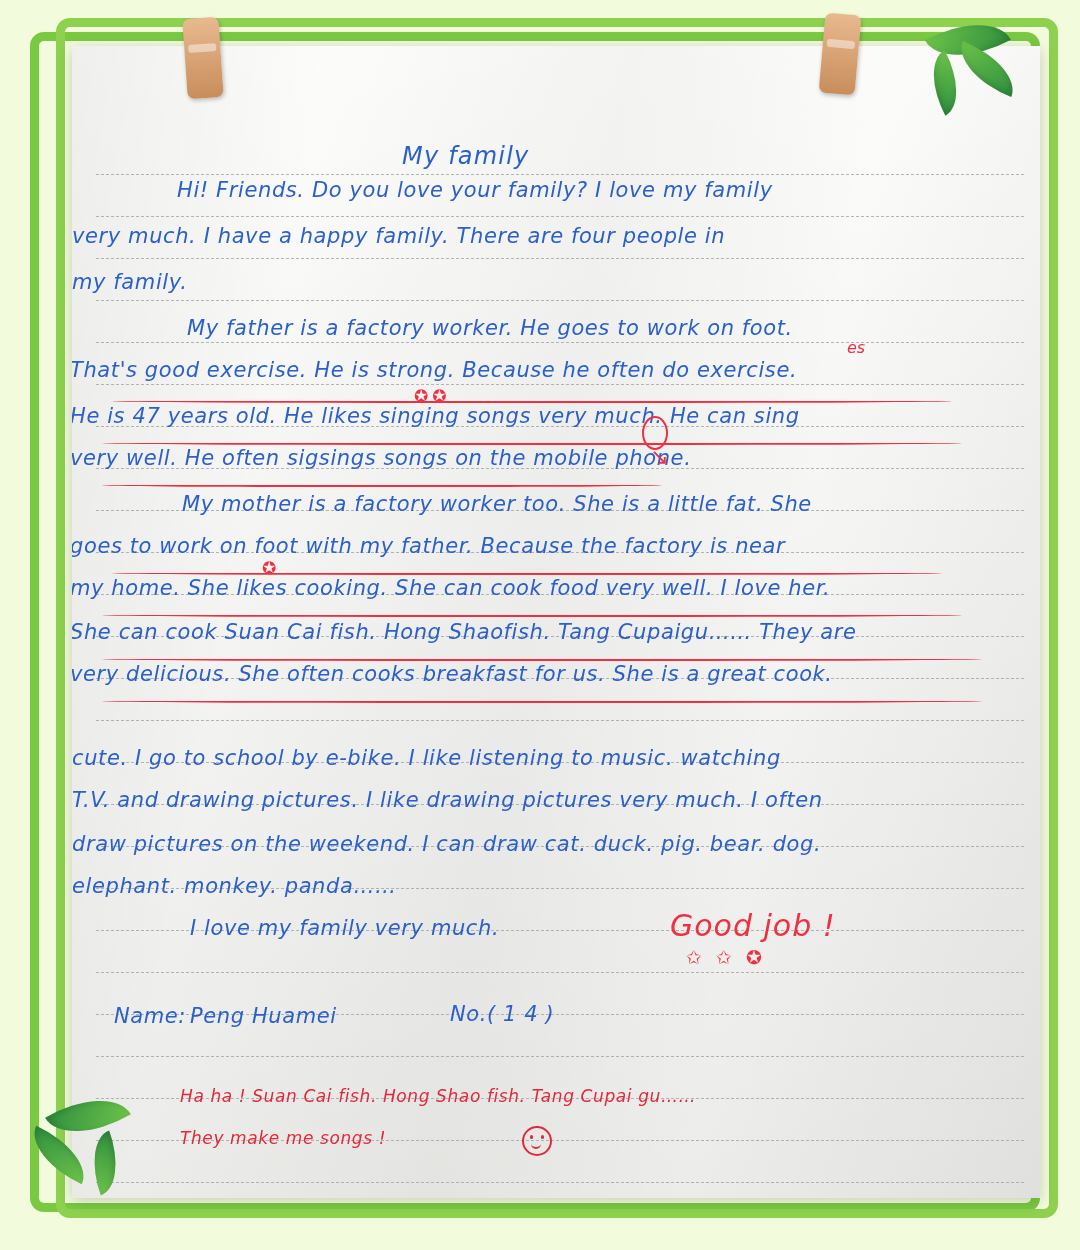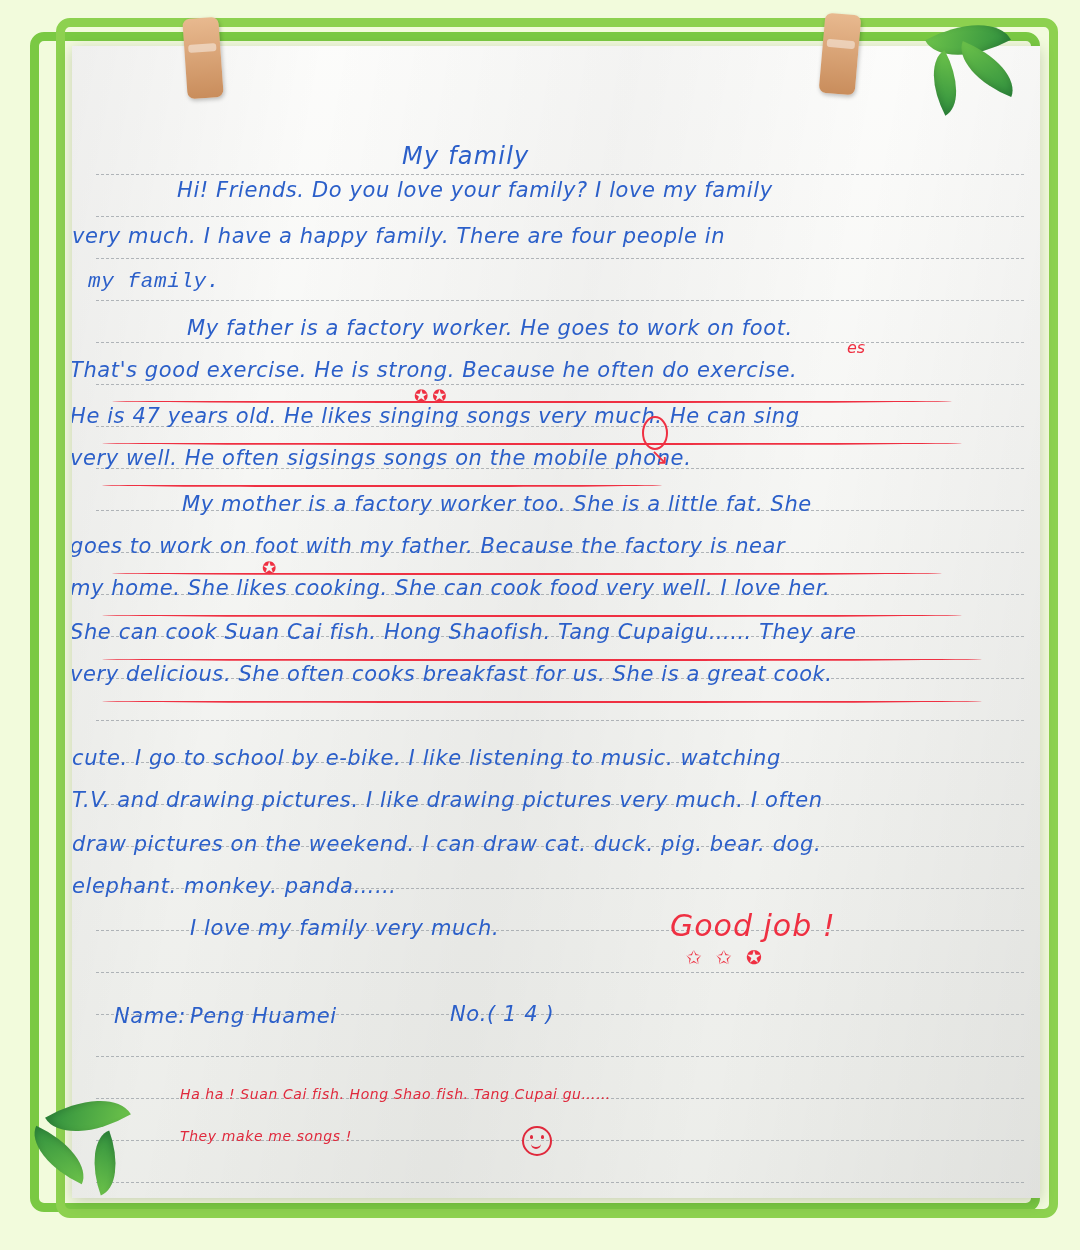--- a/index.html
+++ b/index.html
@@ -88,21 +88,21 @@
   }
   .title {
     font-size: 24px;
     letter-spacing: 1.2px;
   }
 
   
   .redink {
     position: absolute;
     color: #e0293c;
-    font-size: 14px;
+    font-size: 17px;
     font-style: italic;
     white-space: nowrap;
     letter-spacing: .6px;
   }
   .goodjob {
     font-size: 30px;
     color: #ef3042;
     letter-spacing: 1px;
   }
   .stars {
@@ -225,21 +225,21 @@
       <div class="rule" style="top: 1094px;"></div>
       <div class="rule" style="top: 1136px;"></div>
     </div>
 
   <div class="ink" id="ink-layer">
 
     <div class="line title" style="left:330px; top:96px;">My family</div>
 
     <div class="line" style="left:105px; top:132px;">Hi! Friends. Do you love your family? I love my family</div>
     <div class="line" style="left:0px;   top:178px;">very much. I have a  happy family. There are four people  in</div>
-    <div class="line" style="left:16px;   top:224px;font-family:Liberation Mono, monospace;">my family.</div>
+    <div class="line" style="left:0px;   top:224px;">my family.</div>
 
     <div class="line" style="left:-2px;  top:312px;">That's good  exercise. He  is  strong. Because  he often  do  exercise.</div>
     <div class="line" style="left:115px; top:270px;">My father is a factory worker. He goes  to  work  on  foot.</div>
     <div class="line" style="left:-2px;  top:358px;">He is 47 years old. He  likes  singing  songs  very  much. He can  sing</div>
     <div class="line" style="left:-2px;  top:400px;">very well. He often  sigsings  songs  on the   mobile phone.</div>
 
     <div class="line" style="left:110px; top:446px;">My  mother  is a factory worker too. She  is a little fat. She</div>
     <div class="line" style="left:-2px;  top:488px;">goes  to  work  on  foot  with my father. Because  the  factory  is near</div>
     <div class="line" style="left:-2px;  top:530px;">my  home. She  likes  cooking. She  can  cook food very  well.  I  love her.</div>
     <div class="line" style="left:-2px;  top:574px;">She  can  cook   Suan  Cai fish. Hong  Shaofish. Tang  Cupaigu……  They  are</div>

